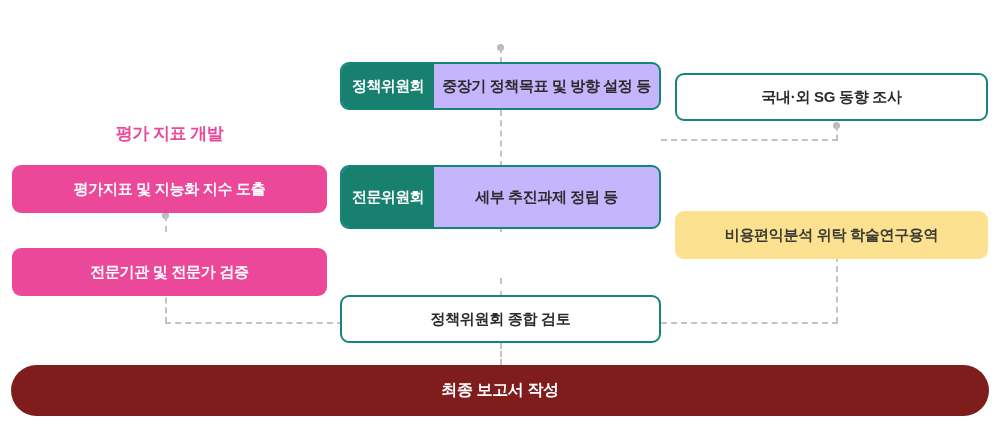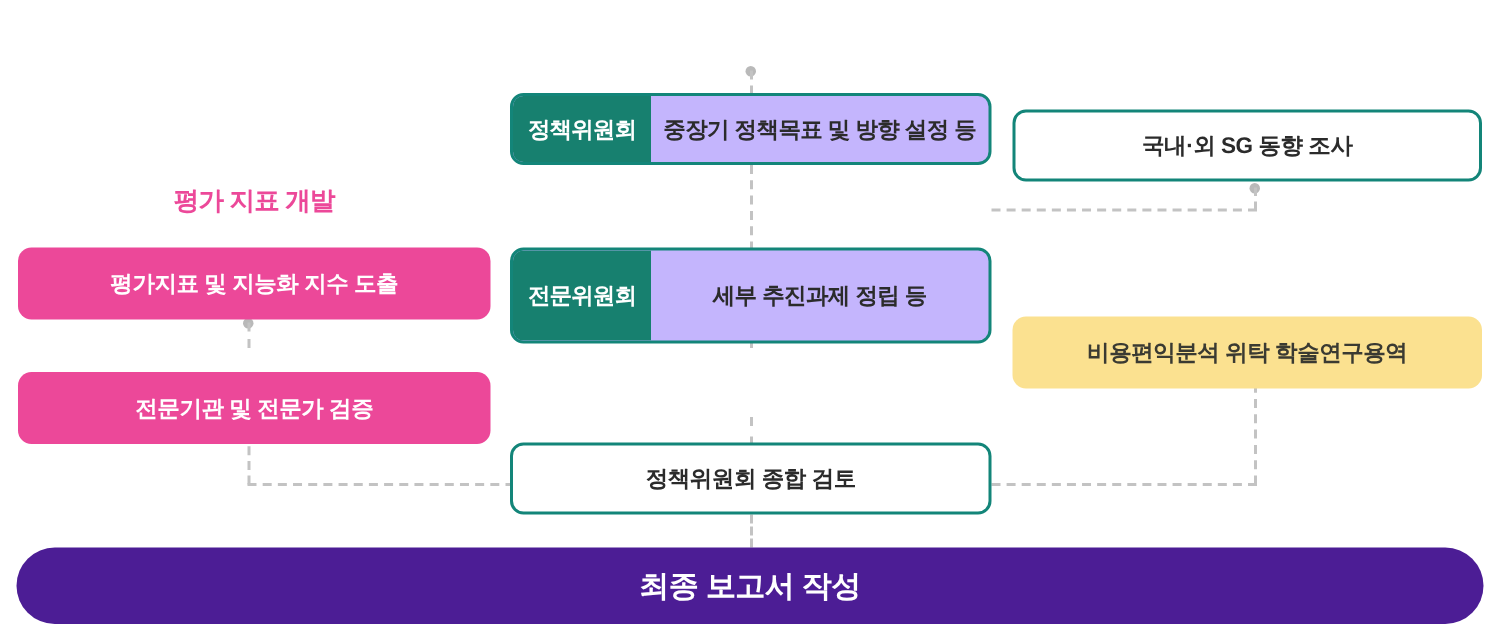--- a/index.html
+++ b/index.html
@@ -95,24 +95,24 @@
     justify-content: center;
     color: #2b2b2b;
     font-size: 15px;
     font-weight: bold;
     letter-spacing: -0.4px;
     white-space: nowrap;
   }
 
   
   .box.pill {
-    background: #4c1d95;
+    background: #7f1d1d;
     color: #ffffff;
     border-radius: 26px;
-    font-size: 20px;
+    font-size: 16px;
     letter-spacing: -0.4px;
   }
 
   
   .vline {
     position: absolute;
     width: 0;
     border-left: 2px dashed #c3c3c3;
   }
   .hline {

